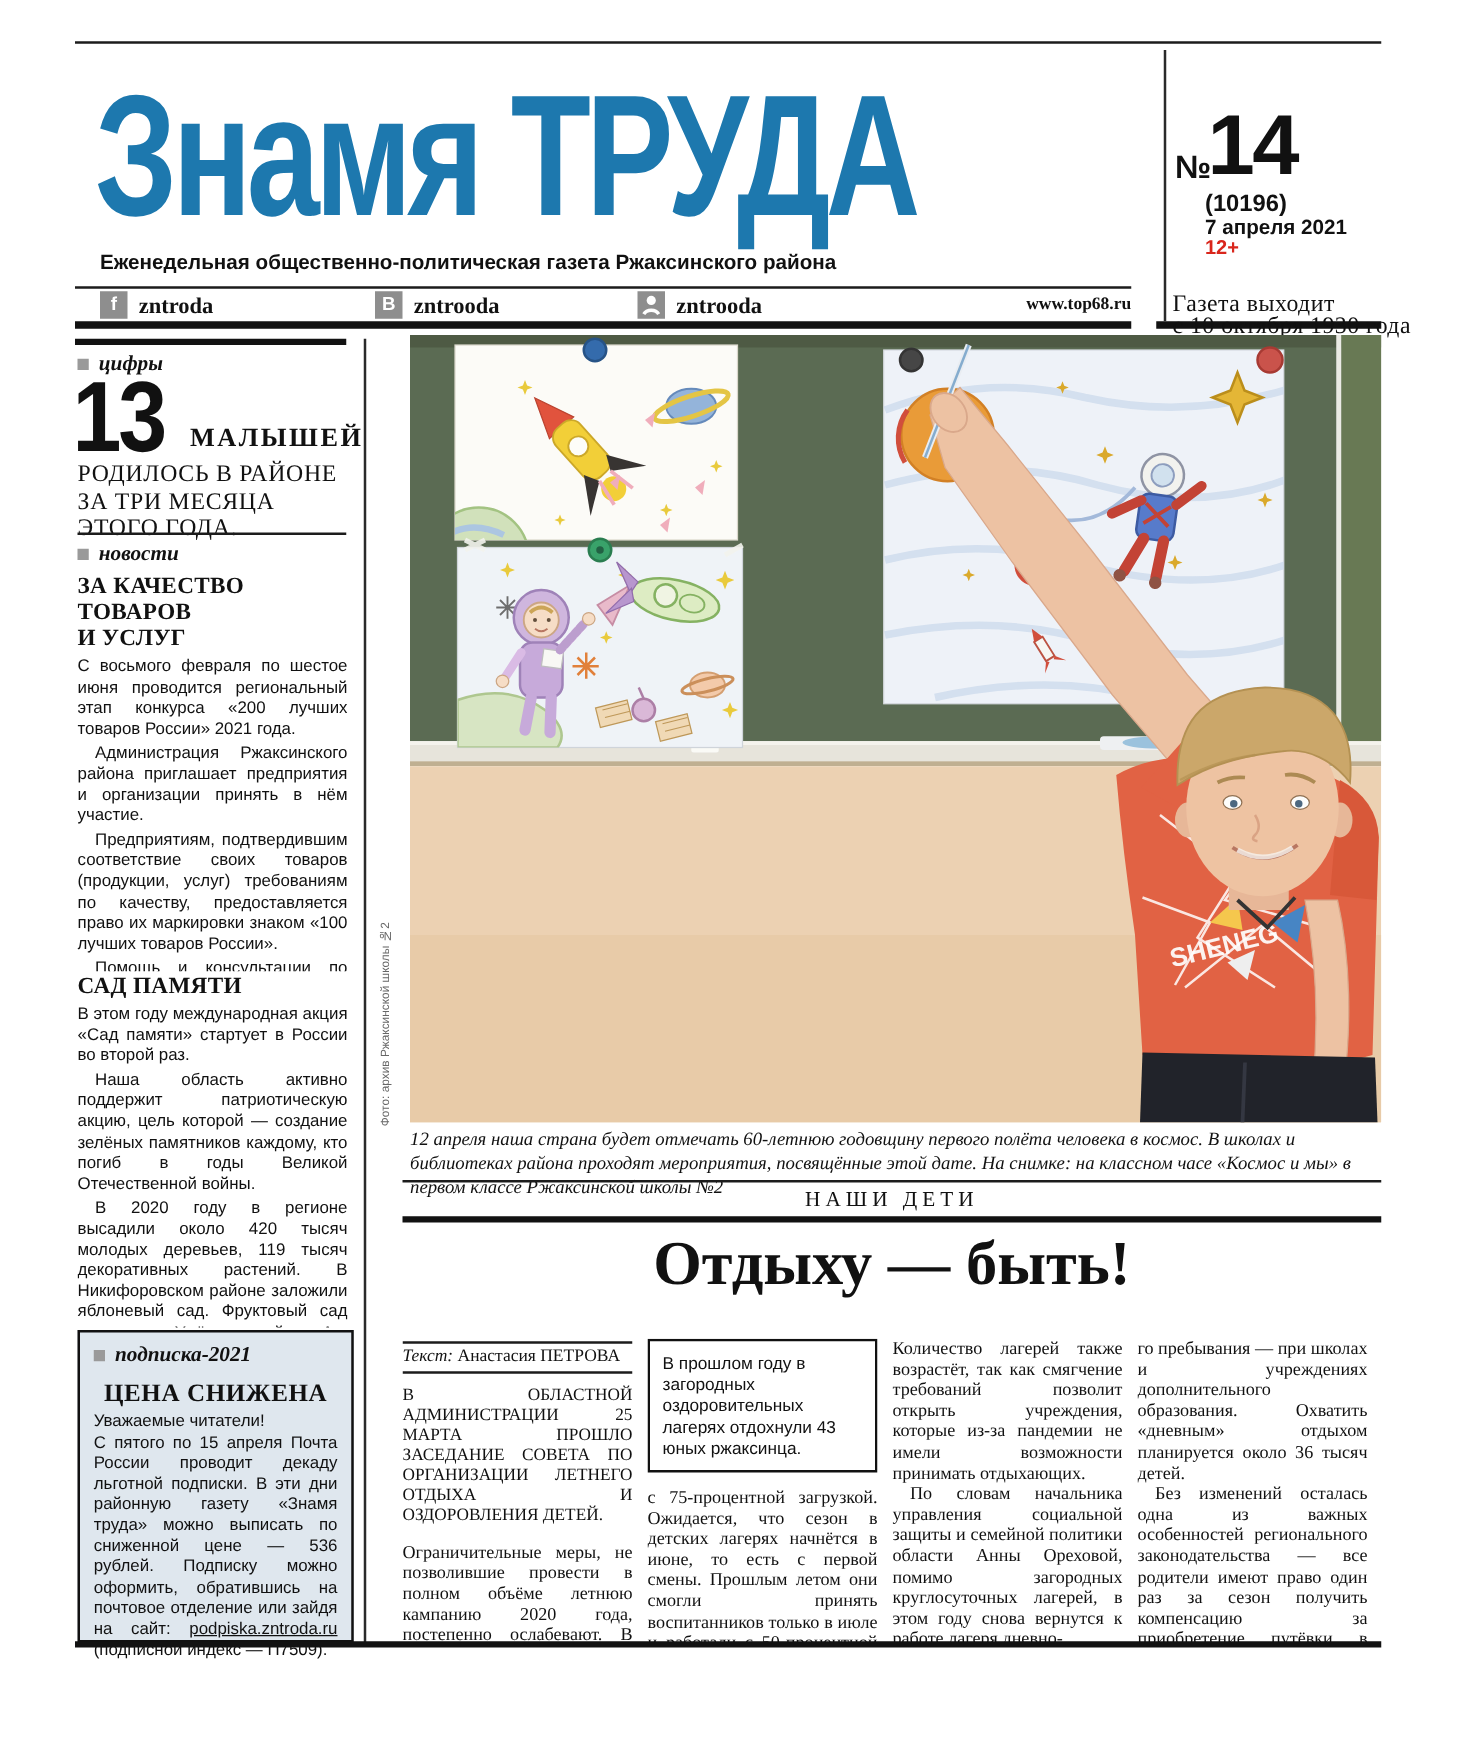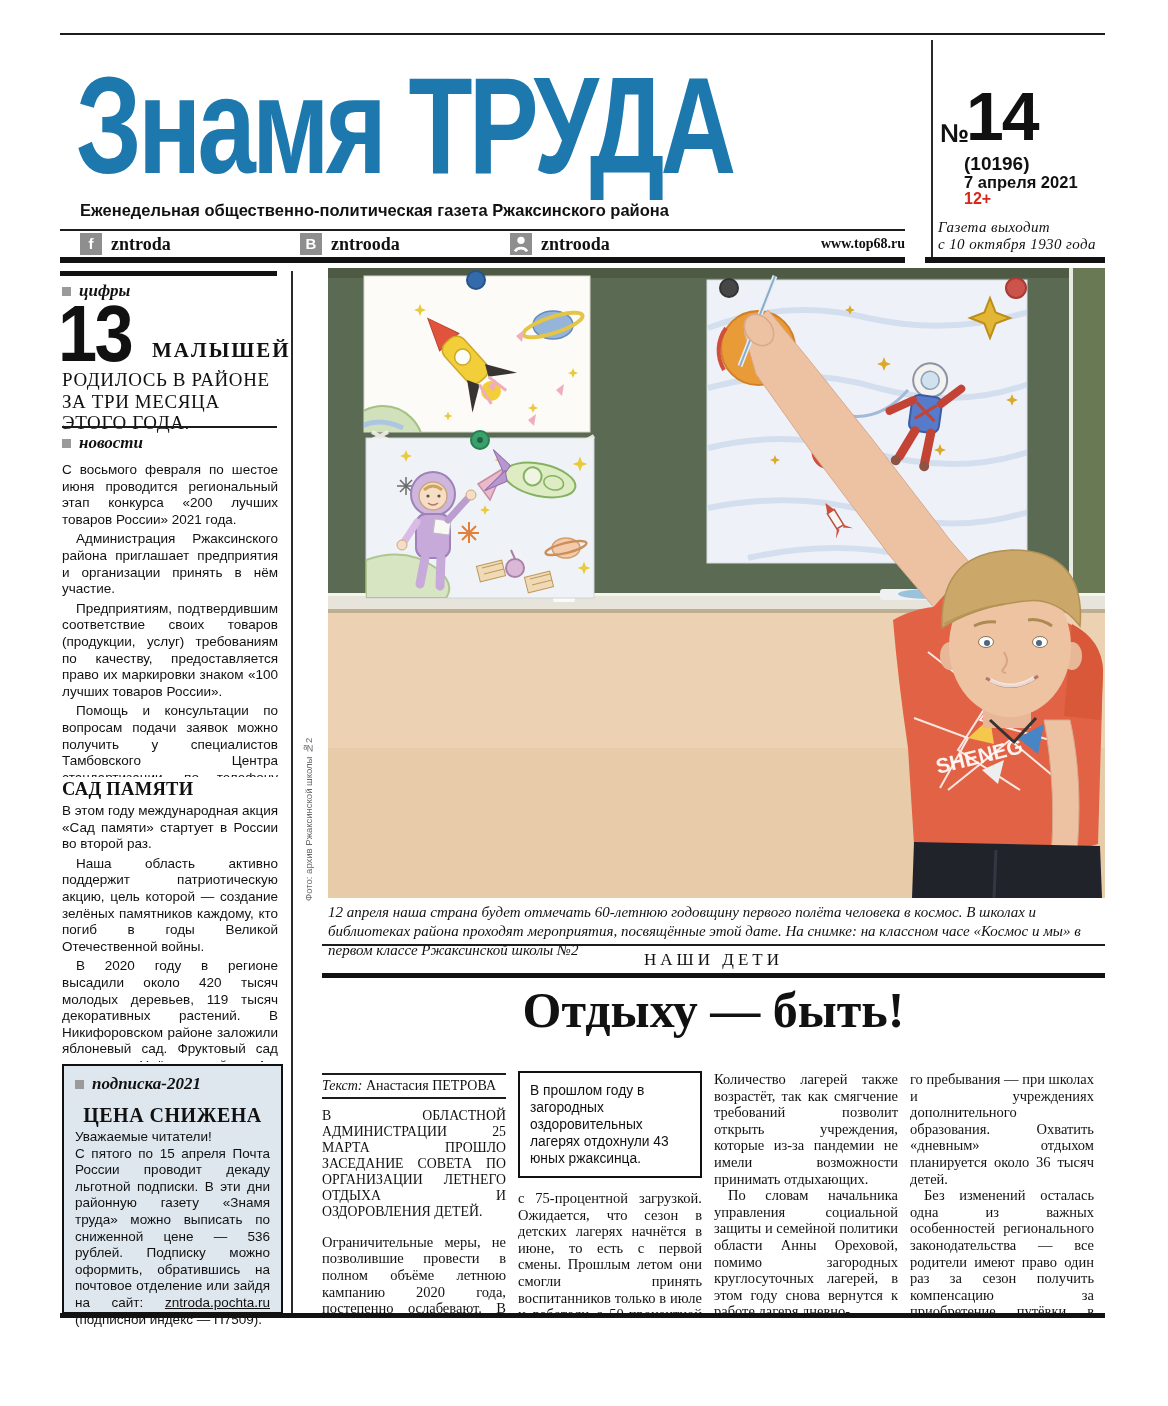--- a/index.html
+++ b/index.html
@@ -20,21 +20,21 @@
   .soc-ic{display:inline-block;width:22px;height:22px;background:#8e8e8e;color:#fff;
       font-family:"Liberation Sans",sans-serif;font-weight:bold;font-size:15px;text-align:center;
       line-height:22px;vertical-align:middle;}
   .soc-h{display:inline-block;margin-left:9px;font-weight:bold;font-size:18px;vertical-align:middle;}
   .site{position:absolute;top:236px;left:730px;width:175px;text-align:right;font-weight:bold;font-size:14px;}
   .no-label{position:absolute;left:940px;top:118px;font-family:"Liberation Sans",sans-serif;font-weight:bold;font-size:26px;}
   .no-num{position:absolute;left:966px;top:82px;font-family:"Liberation Sans",sans-serif;font-weight:bold;font-size:68px;line-height:1;letter-spacing:-2px;}
   .no-code{position:absolute;left:964px;top:153px;font-family:"Liberation Sans",sans-serif;font-weight:bold;font-size:19px;}
   .no-date{position:absolute;left:964px;top:173px;font-family:"Liberation Sans",sans-serif;font-weight:bold;font-size:16.5px;}
   .no-age{position:absolute;left:964px;top:190px;font-family:"Liberation Sans",sans-serif;font-weight:bold;font-size:16px;color:#d9261c;}
-  .since{position:absolute;left:938px;top:219px;font-size:15px;line-height:17px;letter-spacing:0.4px;font-style:italic;}
+  .since{position:absolute;left:938px;top:235px;font-size:19px;line-height:17px;letter-spacing:0.4px;}
 
   
   .sec-label{position:absolute;font-style:italic;font-weight:bold;font-size:17px;}
   .sq{display:inline-block;width:9px;height:9px;background:#9a9a9a;margin-right:8px;}
   .big-num{position:absolute;left:58px;top:294px;font-family:"Liberation Sans",sans-serif;
       font-weight:bold;font-size:80px;line-height:1;letter-spacing:-3px;transform:scaleX(0.88);transform-origin:left top;}
   .fig-unit{position:absolute;left:152px;top:338px;font-size:21px;letter-spacing:2px;font-weight:bold;}
   .fig-caps{position:absolute;left:62px;top:369px;font-size:19px;line-height:21.5px;letter-spacing:0.6px;}
   .news-col{position:absolute;left:62px;width:216px;overflow:hidden;}
   .news-title{font-weight:bold;font-size:18.5px;line-height:21px;letter-spacing:0.3px;}
@@ -111,41 +111,45 @@
     <div>РОДИЛОСЬ В РАЙОНЕ</div>
     <div>ЗА ТРИ МЕСЯЦА</div>
     <div>ЭТОГО ГОДА.</div>
   </div>
   <div class="hr-thin" style="left:62px;top:426px;width:215px;height:1.5px;"></div>
   <div class="sec-label" style="left:62px;top:433px;">
     <span class="sq"></span><span>новости</span>
   </div>
 
   <div class="news-col" style="top:459px;height:318px;">
+    <div class="news-title">
+      <div>ЗА КАЧЕСТВО ТОВАРОВ</div>
+      <div>И УСЛУГ</div>
+    </div>
     <p class="lp">С восьмого февраля по шестое июня проводится региональный этап конкурса «200 лучших товаров России» 2021 года.</p>
     <p class="lp ind">Администрация Ржаксинского района приглашает предприятия и организации принять в нём участие.</p>
     <p class="lp ind">Предприятиям, подтвердившим соответствие своих товаров (продукции, услуг) требованиям по качеству, предоставляется право их маркировки знаком «100 лучших товаров России».</p>
     <p class="lp ind">Помощь и консультации по вопросам подачи заявок можно получить у специалистов Тамбовского Центра стандартизации, по телефону (4752) 73-09-72.</p>
   </div>
 
   <div class="news-col" style="top:779px;height:283px;">
     <div class="news-title">САД ПАМЯТИ</div>
     <p class="lp">В этом году международная акция «Сад памяти» стартует в России во второй раз.</p>
     <p class="lp ind">Наша область активно поддержит патриотическую акцию, цель которой — создание зелёных памятников каждому, кто погиб в годы Великой Отечественной войны.</p>
     <p class="lp ind">В 2020 году в регионе высадили около 420 тысяч молодых деревьев, 119 тысяч декоративных растений. В Никифоровском районе заложили яблоневый сад. Фруктовый сад высадили в Умётском районе. А в Ржаксинском появилась аллея чёрного ореха.</p>
 
   </div>
 
   <div class="sub-box">
     <div class="sec-label sub-label">
       <span class="sq"></span><span>подписка-2021</span>
     </div>
     <div class="sub-title">ЦЕНА СНИЖЕНА</div>
     <p class="lp" style="margin-top:0;">Уважаемые читатели!</p>
-    <p class="lp" style="margin-top:0;"><span>С пятого  по 15 апреля Почта России проводит декаду льготной подписки. В эти дни районную газету «Знамя труда» можно выписать по сниженной цене —  536 рублей. Подписку можно оформить, обратившись на почтовое отделение или зайдя на сайт: </span><a class="sub-link">zntroda.pochta.ru</a><span> (подписной индекс — П7509).</span></p>
+    <p class="lp" style="margin-top:0;"><span>С пятого  по 15 апреля Почта России проводит декаду льготной подписки. В эти дни районную газету «Знамя труда» можно выписать по сниженной цене —  536 рублей. Подписку можно оформить, обратившись на почтовое отделение или зайдя на сайт: </span><a class="sub-link">podpiska.zntroda.ru</a><span> (подписной индекс — П7509).</span></p>
   </div>
 
   <div class="v-line" style="left:291px;top:271px;height:1046px;width:1.5px;"></div>
 
   <svg class="abs" style="left:328px;top:268px;" width="777" height="630" viewBox="0 0 777 630">
     <defs>
       <polygon id="star4" points="0,-10 2.8,-2.8 10,0 2.8,2.8 0,10 -2.8,2.8 -10,0 -2.8,-2.8"></polygon>
       <clipPath id="p1">
           <rect x="36" y="8" width="226" height="156"></rect>
         </clipPath>

